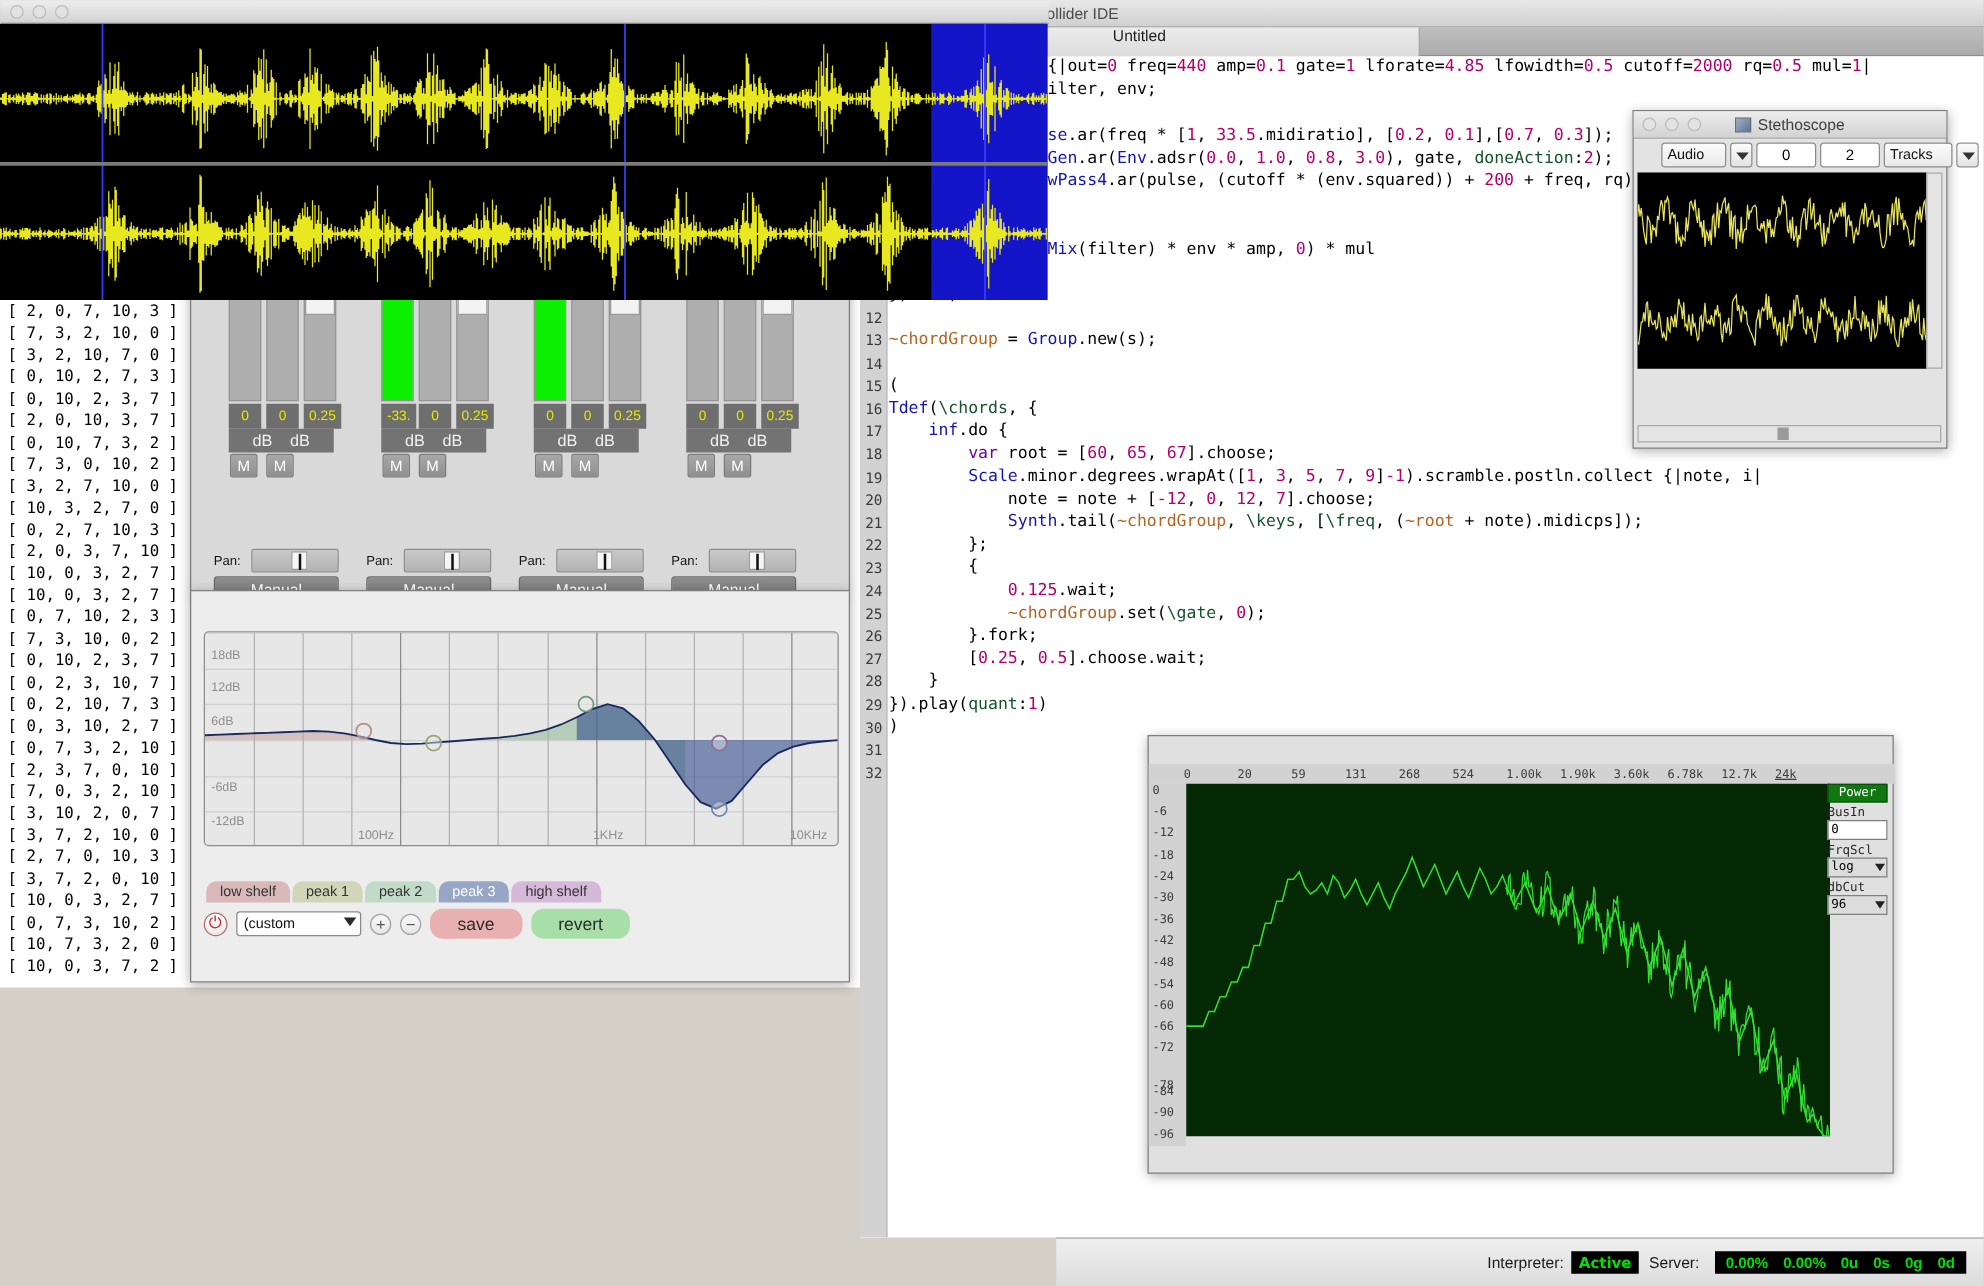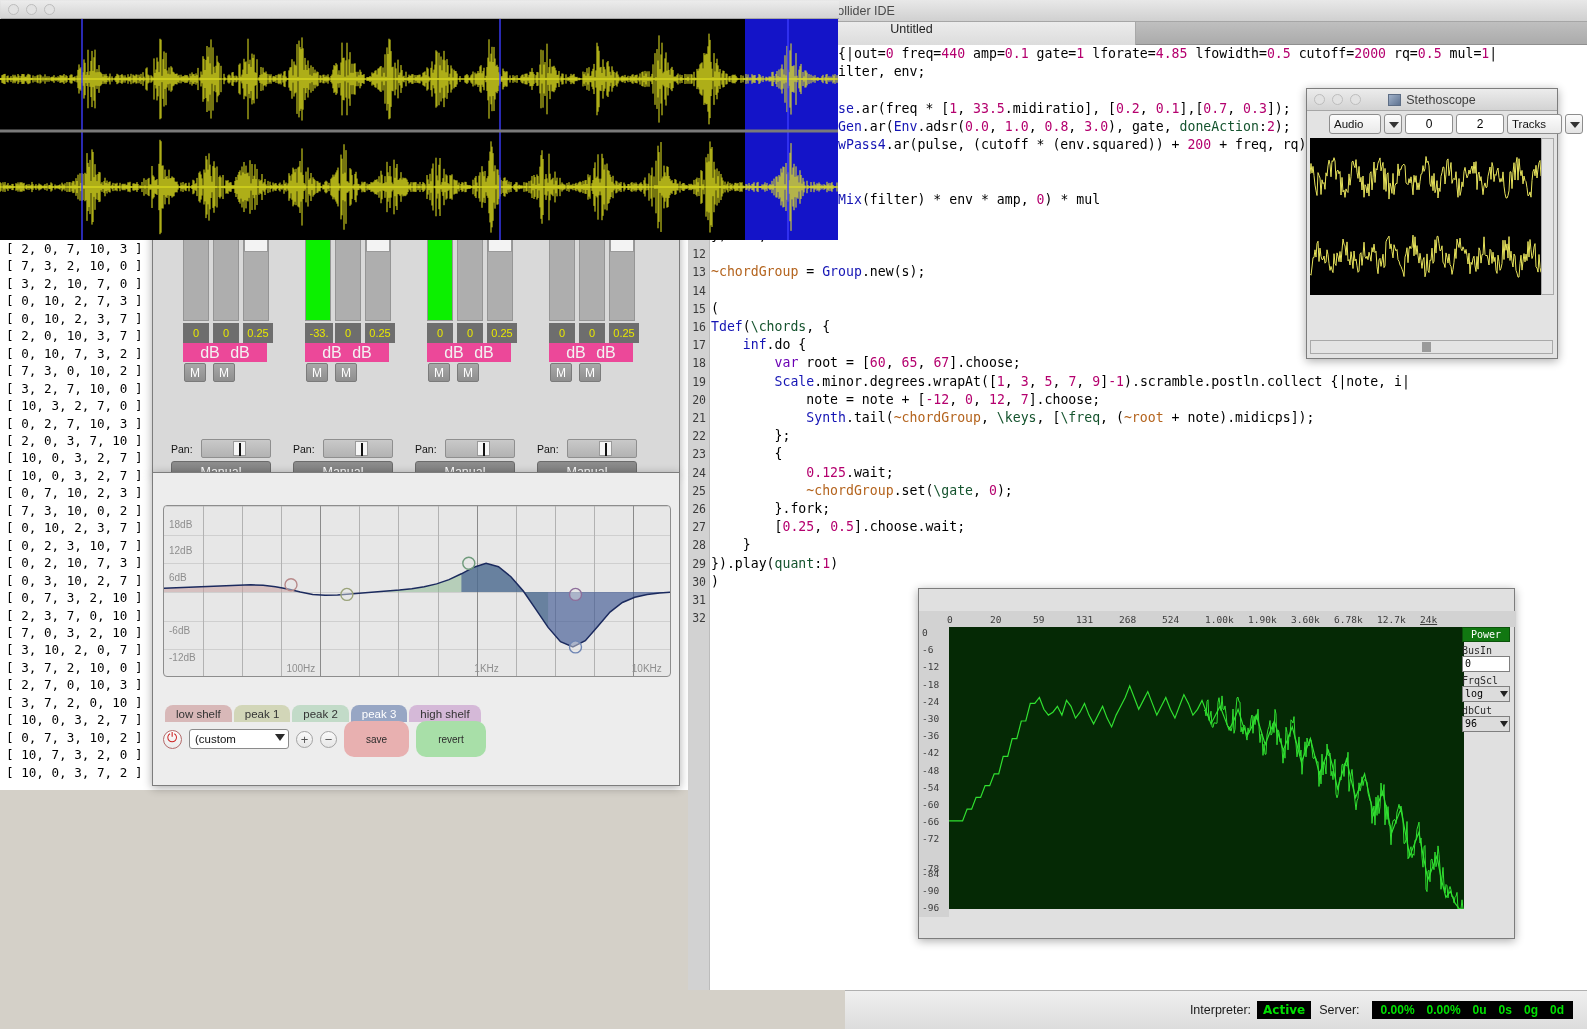--- a/index.html
+++ b/index.html
@@ -124,22 +124,22 @@
   .hdrbar span { color:#f4f4f4; font-size:11.5px; text-align:center; }
   .slot { position:absolute; background:#aeaeae; border:1px solid #959595; }
   .knobcap { position:absolute; width:100%; height:30px; background:#f3f3f3;
              border:1px solid #9a9a9a; }
   .knobcap::after{ content:""; position:absolute; left:2px; top:13px;
              right:2px; height:3px; background:#111; }
   .meterfill { position:absolute; background:#0cf000; }
   .numbox { position:absolute; height:20px; background:#6e6e6e;
             color:#e8e800; font-size:11px; display:flex; align-items:center;
             justify-content:center; }
-  .dbbar { position:absolute; height:19px; background:#ec4899; color:#f2f2f2;
-           font-size:16px; display:flex; align-items:center; justify-content:center;}
+  .dbbar { position:absolute; height:19px; background:#737373; color:#f2f2f2;
+           font-size:13px; display:flex; align-items:center; justify-content:center;}
   .mbtn { position:absolute; height:19px; width:22px;
            background:linear-gradient(180deg,#a8a8a8,#8f8f8f);
            border:1px solid #7b7b7b; border-radius:2px; color:#fff;
            font-size:12px; display:flex; align-items:center; justify-content:center;}
   .panlbl { position:absolute; font-size:10.5px; color:#141414; }
   .panslider { position:absolute; height:19px;
            background:linear-gradient(180deg,#c9c9c9,#b2b2b2);
            border:1px solid #8f8f8f; border-radius:2px; }
   .panslider .thumb { position:absolute; left:45%; top:1px; width:13px;
            height:15px; background:#f6f6f6; border:1px solid #9a9a9a;}
@@ -181,21 +181,21 @@
             color:#cc2020; }
   .presetsel { width:100px; height:20px; background:#fff; border:1px solid #8b8b8b;
             border-radius:3px; font-size:11.5px; display:flex; align-items:center;
             padding-left:5px; position:relative; color:#111; }
   .presetsel .arw { position:absolute; right:3px; top:4px;
             border-left:5px solid transparent; border-right:5px solid transparent;
             border-top:7px solid #2a2a2a; }
   .rndbtn { width:17px;height:17px;border-radius:50%;border:1px solid #a3a3a3;
             background:linear-gradient(180deg,#fafafa,#e6e6e6);
             font-size:13px; line-height:15px; text-align:center; color:#555;}
-  .pillbtn { height:36px; padding:0 22px; border-radius:10px; font-size:10px;
+  .pillbtn { height:24px; padding:0 22px; border-radius:10px; font-size:14px;
             display:flex; align-items:center; justify-content:center; color:#2b2b2b; }
 
   
   #scope { left:1306px; top:88px; width:252px; height:271px; background:#e3e3e3; }
   .scope-ctrls { position:absolute; left:22px; top:25px; display:flex; gap:3px; align-items:flex-start;}
   .sc-sel { height:20px; background:linear-gradient(180deg,#fcfcfc,#e9e9e9);
             border:1px solid #8d8d8d; border-radius:3px; font-size:11.5px;
             display:flex; align-items:center; padding:0 4px; color:#111; position:relative;}
   .sc-arw { width:18px; height:20px; background:linear-gradient(180deg,#fcfcfc,#e3e3e3);
             border:1px solid #8d8d8d; border-radius:3px; position:relative;}

